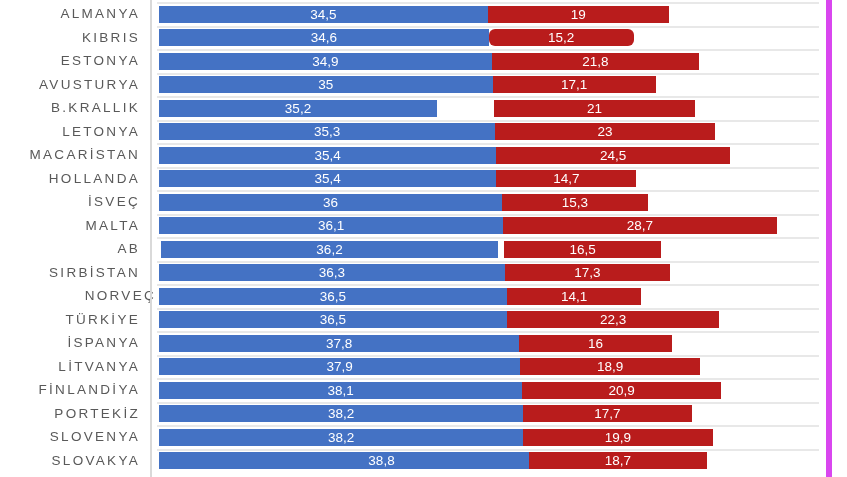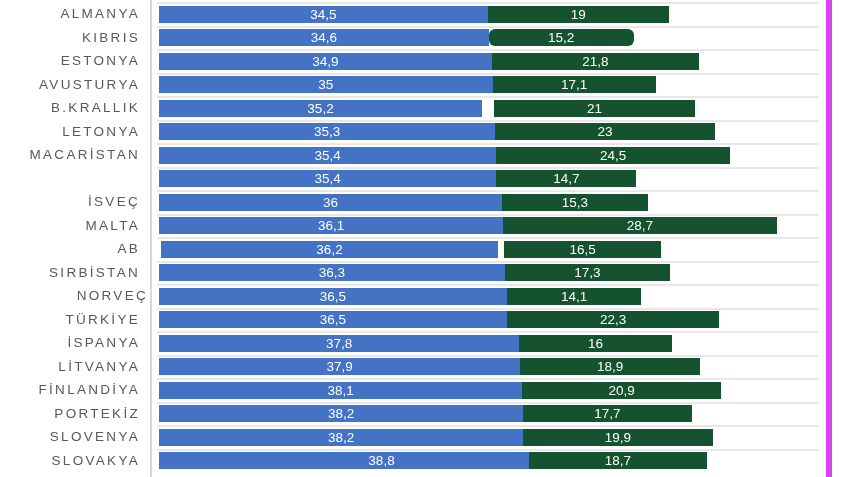--- a/index.html
+++ b/index.html
@@ -41,21 +41,21 @@
   .bars{
     position:absolute;left:7px;top:3.5px;height:17px;right:0;
   }
   .seg{
     position:absolute;top:0;height:17px;
     color:#ffffff;font-size:13.5px;line-height:17px;
     text-align:center;white-space:nowrap;overflow:hidden;
     box-sizing:border-box;
   }
   .seg.s0{background:#4472c4;}
-  .seg.s1{background:#14532d;}
+  .seg.s1{background:#b91c1c;}
 </style>
 </head>
 <body>
 
 <div id="chart-root">
 
   <div class="cat-col" id="cat-col">
       <div class="row" style="position: absolute; left: 0px; top: 2px; width: 100%;">
         <div class="cat-label">ALMANYA</div>
       </div>
@@ -70,33 +70,36 @@
       </div>
       <div class="row" style="position: absolute; left: 0px; top: 96px; width: 100%;">
         <div class="cat-label">B.KRALLIK</div>
       </div>
       <div class="row" style="position: absolute; left: 0px; top: 119.5px; width: 100%;">
         <div class="cat-label">LETONYA</div>
       </div>
       <div class="row" style="position: absolute; left: 0px; top: 143px; width: 100%;">
         <div class="cat-label">MACARİSTAN</div>
       </div>
+      <div class="row" style="position: absolute; left: 0px; top: 166.5px; width: 100%;">
+        <div class="cat-label">HOLLANDA</div>
+      </div>
       <div class="row" style="position: absolute; left: 0px; top: 190px; width: 100%;">
         <div class="cat-label">İSVEÇ</div>
       </div>
       <div class="row" style="position: absolute; left: 0px; top: 213.5px; width: 100%;">
         <div class="cat-label">MALTA</div>
       </div>
       <div class="row" style="position: absolute; left: 0px; top: 237px; width: 100%;">
         <div class="cat-label">AB</div>
       </div>
       <div class="row" style="position: absolute; left: 0px; top: 260.5px; width: 100%;">
         <div class="cat-label">SIRBİSTAN</div>
       </div>
-      <div class="row" style="position: absolute; left: 8px; top: 284px; width: 100%;">
+      <div class="row" style="position: absolute; left: 16px; top: 284px; width: 100%;">
         <div class="cat-label">NORVEÇ</div>
       </div>
       <div class="row" style="position: absolute; left: 0px; top: 307.5px; width: 100%;">
         <div class="cat-label">TÜRKİYE</div>
       </div>
       <div class="row" style="position: absolute; left: 0px; top: 331px; width: 100%;">
         <div class="cat-label">İSPANYA</div>
       </div>
       <div class="row" style="position: absolute; left: 0px; top: 354.5px; width: 100%;">
         <div class="cat-label">LİTVANYA</div>
@@ -141,21 +144,21 @@
         <div class="row" style="position: absolute; left: 0px; top: 72.5px; width: 100%;">
           <div class="gridline"></div>
           <div class="bars">
             <div class="seg s0" style="left: 0px; width: 333.55px;">35</div>
             <div class="seg s1" style="left: 333.55px; width: 162.963px;">17,1</div>
           </div>
         </div>
         <div class="row" style="position: absolute; left: 0px; top: 96px; width: 100%;">
           <div class="gridline"></div>
           <div class="bars">
-            <div class="seg s0" style="left: 0px; width: 323px;">35,2</div>
+            <div class="seg s0" style="left: 0px; width: 278px;">35,2</div>
             <div class="seg s1" style="left: 335.456px; width: 200.13px;">21</div>
           </div>
         </div>
         <div class="row" style="position: absolute; left: 0px; top: 119.5px; width: 100%;">
           <div class="gridline"></div>
           <div class="bars">
             <div class="seg s0" style="left: 0px; width: 336.409px;">35,3</div>
             <div class="seg s1" style="left: 336.409px; width: 219.19px;">23</div>
           </div>
         </div>

